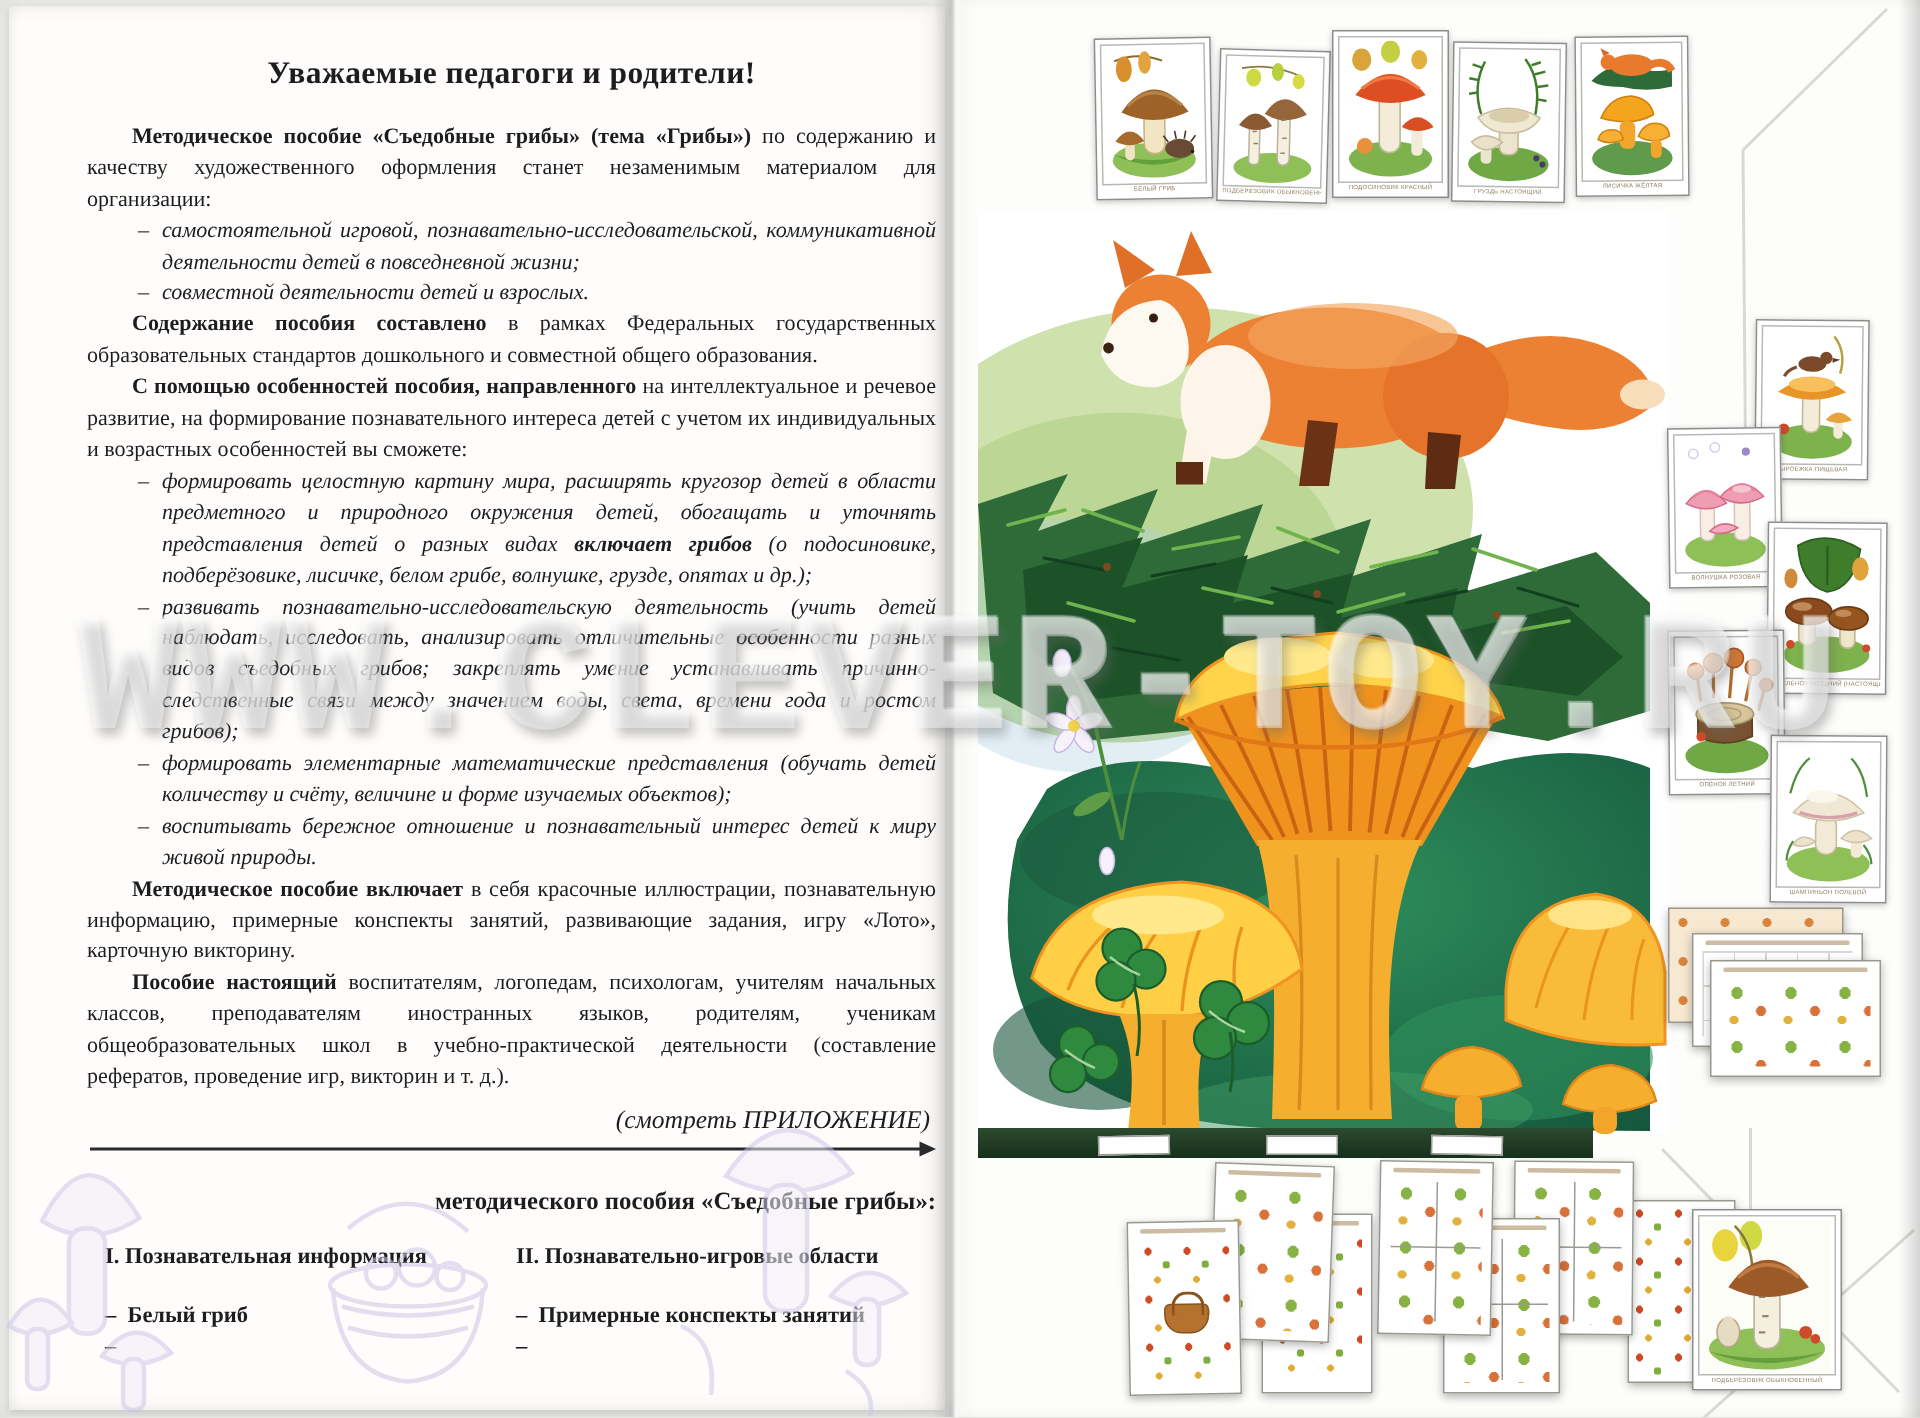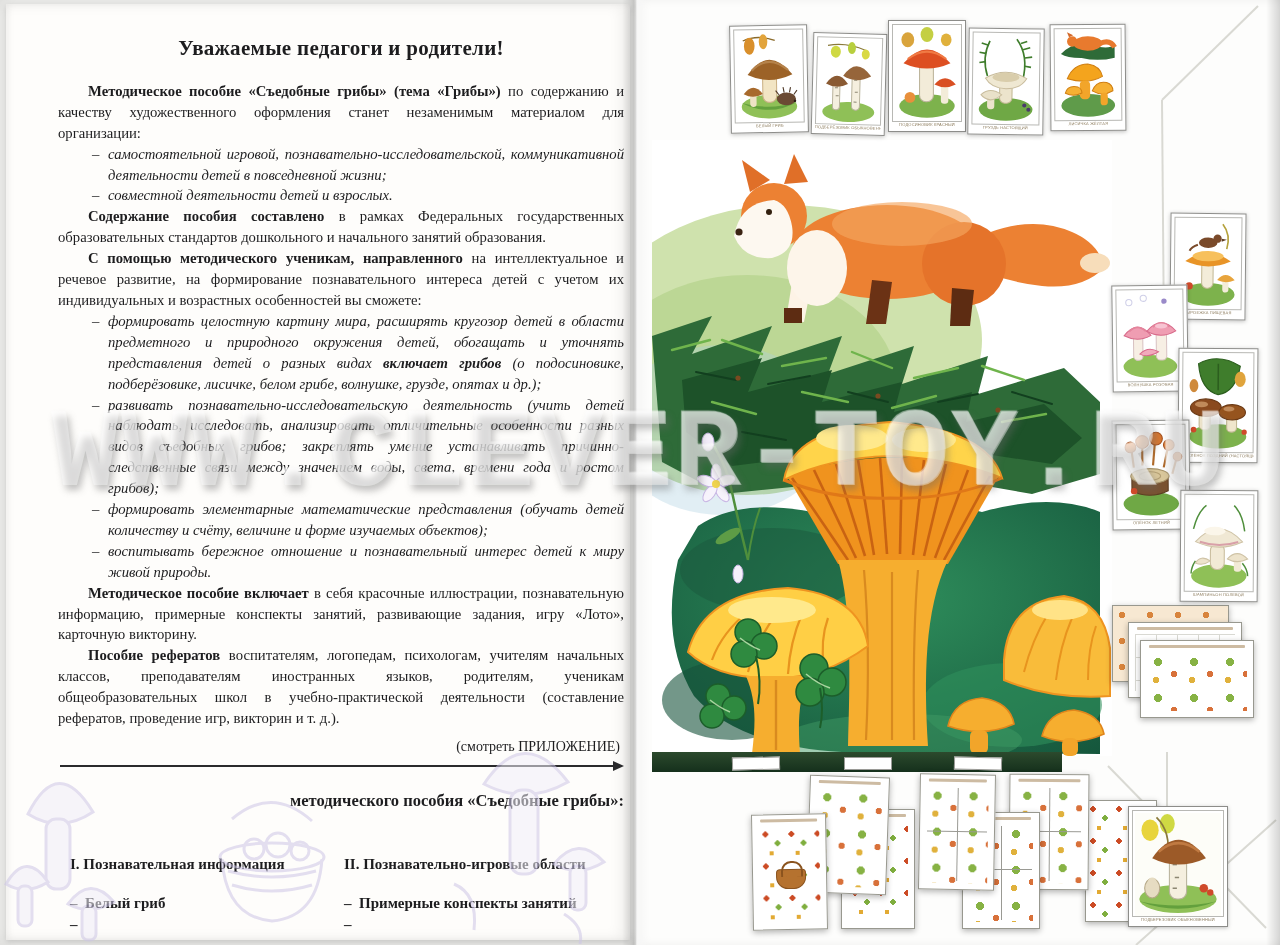--- a/index.html
+++ b/index.html
@@ -16,29 +16,29 @@
   .edge-right{position:absolute;right:0;top:0;width:14px;height:945px;z-index:4;
           background:linear-gradient(90deg,rgba(0,0,0,0),rgba(0,0,0,.16));}
   
   .text-col{position:absolute;left:52px;top:28px;width:566px;font-size:14.7px;line-height:20.9px;text-align:justify;}
   .doc-title{font-size:21px;font-weight:bold;text-align:center;margin:6px 0 22px;letter-spacing:.3px;}
   .para{text-indent:30px;margin:0;}
   .lead{font-weight:bold;}
   ul.dashes{list-style:none;margin:0 0 0 34px;padding:0;font-style:italic;}
   ul.dashes li{position:relative;padding-left:16px;}
   ul.dashes li::before{content:"–";position:absolute;left:0;top:0;}
-  .appendix-row{text-align:right;font-size:14px;margin-top:8px;padding-right:4px;}
+  .appendix-row{text-align:right;font-style:italic;font-size:17px;margin-top:8px;padding-right:4px;}
   .arrow-wrap{position:relative;height:12px;margin-top:3px;}
   .arrow-line{position:absolute;left:2px;right:10px;top:4px;height:2px;background:#2a2a2c;}
   .arrow-head{position:absolute;right:0;top:0;width:0;height:0;border-left:11px solid #2a2a2c;
               border-top:5px solid transparent;border-bottom:5px solid transparent;}
   .toc{margin-top:18px;}
   .toc-h1{text-align:center;font-weight:bold;font-size:17.5px;letter-spacing:1px;}
   .toc-h2{text-align:right;font-weight:bold;font-size:16.5px;margin-top:7px;}
-  .toc-cols{display:flex;margin-top:42px;}
+  .toc-cols{display:flex;margin-top:16px;}
   .toc-col1{width:252px;margin-left:12px;}
   .toc-col2{width:276px;margin-left:22px;}
   .toc-col h4{font-size:15px;margin:0 0 18px;}
   ul.toc-list{list-style:none;margin:0;padding:0;font-weight:bold;font-size:15px;line-height:21.4px;text-align:left;}
   ul.toc-list li{position:relative;padding-left:15px;}
   ul.toc-list li::before{content:"–";position:absolute;left:0;top:0;}
   .sketch{position:absolute;opacity:.55;z-index:1;}
   
   .watermark{position:absolute;left:0;right:0;top:392px;z-index:60;text-align:center;pointer-events:none;
              font-family:Liberation Mono, monospace;font-weight:bold;font-size:112px;letter-spacing:2px;
@@ -131,34 +131,34 @@
     <div class="text-col">
       <h1 class="doc-title">Уважаемые педагоги и родители!</h1>
 
       <p class="para"><span class="lead">Методическое пособие «Съедобные грибы» (тема «Грибы»)</span><span> по содержанию и качеству художественного оформления станет незаменимым материалом для организации:</span></p>
 
       <ul class="dashes">
         <li><span>самостоятельной игровой, познавательно-исследовательской, коммуникативной деятельности детей в повседневной жизни;</span></li>
         <li><span>совместной деятельности детей и взрослых.</span></li>
       </ul>
 
-      <p class="para"><span class="lead">Содержание пособия составлено</span><span> в рамках Федеральных государственных образовательных стандартов дошкольного и начального занятий образования.</span></p>
-
-      <p class="para"><span class="lead">С помощью методического ученикам, направленного</span><span> на интеллектуальное и речевое развитие, на формирование познавательного интереса детей с учетом их индивидуальных и возрастных особенностей вы сможете:</span></p>
+      <p class="para"><span class="lead">Содержание пособия составлено</span><span> в рамках Федеральных государственных образовательных стандартов дошкольного и совместной общего образования.</span></p>
+
+      <p class="para"><span class="lead">С помощью особенностей пособия, направленного</span><span> на интеллектуальное и речевое развитие, на формирование познавательного интереса детей с учетом их индивидуальных и возрастных особенностей вы сможете:</span></p>
 
       <ul class="dashes">
         <li><span>формировать целостную картину мира, расширять кругозор детей в области предметного и природного окружения детей, обогащать и уточнять представления детей о разных видах </span><span class="lead">включает грибов</span><span> (о подосиновике, подберёзовике, лисичке, белом грибе, волнушке, грузде, опятах и др.);</span></li>
         <li><span>развивать познавательно-исследовательскую деятельность (учить детей наблюдать, исследовать, анализировать отличительные особенности разных видов съедобных грибов; закреплять умение устанавливать причинно-следственные связи между значением воды, света, времени года и ростом грибов);</span></li>
         <li><span>формировать элементарные математические представления (обучать детей количеству и счёту, величине и форме изучаемых объектов);</span></li>
         <li><span>воспитывать бережное отношение и познавательный интерес детей к миру живой природы.</span></li>
       </ul>
 
       <p class="para"><span class="lead">Методическое пособие включает</span><span> в себя красочные иллюстрации, познавательную информацию, примерные конспекты занятий, развивающие задания, игру «Лото», карточную викторину.</span></p>
 
-      <p class="para"><span class="lead">Пособие рефератов</span><span> воспитателям, логопедам, психологам, учителям начальных классов, преподавателям иностранных языков, родителям, ученикам общеобразовательных школ в учебно-практической деятельности (составление рефератов, проведение игр, викторин и т. д.).</span></p>
+      <p class="para"><span class="lead">Пособие настоящий</span><span> воспитателям, логопедам, психологам, учителям начальных классов, преподавателям иностранных языков, родителям, ученикам общеобразовательных школ в учебно-практической деятельности (составление рефератов, проведение игр, викторин и т. д.).</span></p>
 
       <div class="appendix-row">(смотреть ПРИЛОЖЕНИЕ)</div>
       <div class="arrow-wrap">
         <div class="arrow-line"></div>
         <div class="arrow-head"></div>
       </div>
 
       <div class="toc">
         <div class="toc-h2">методического пособия «Съедобные грибы»:</div>
         <div class="toc-cols">

